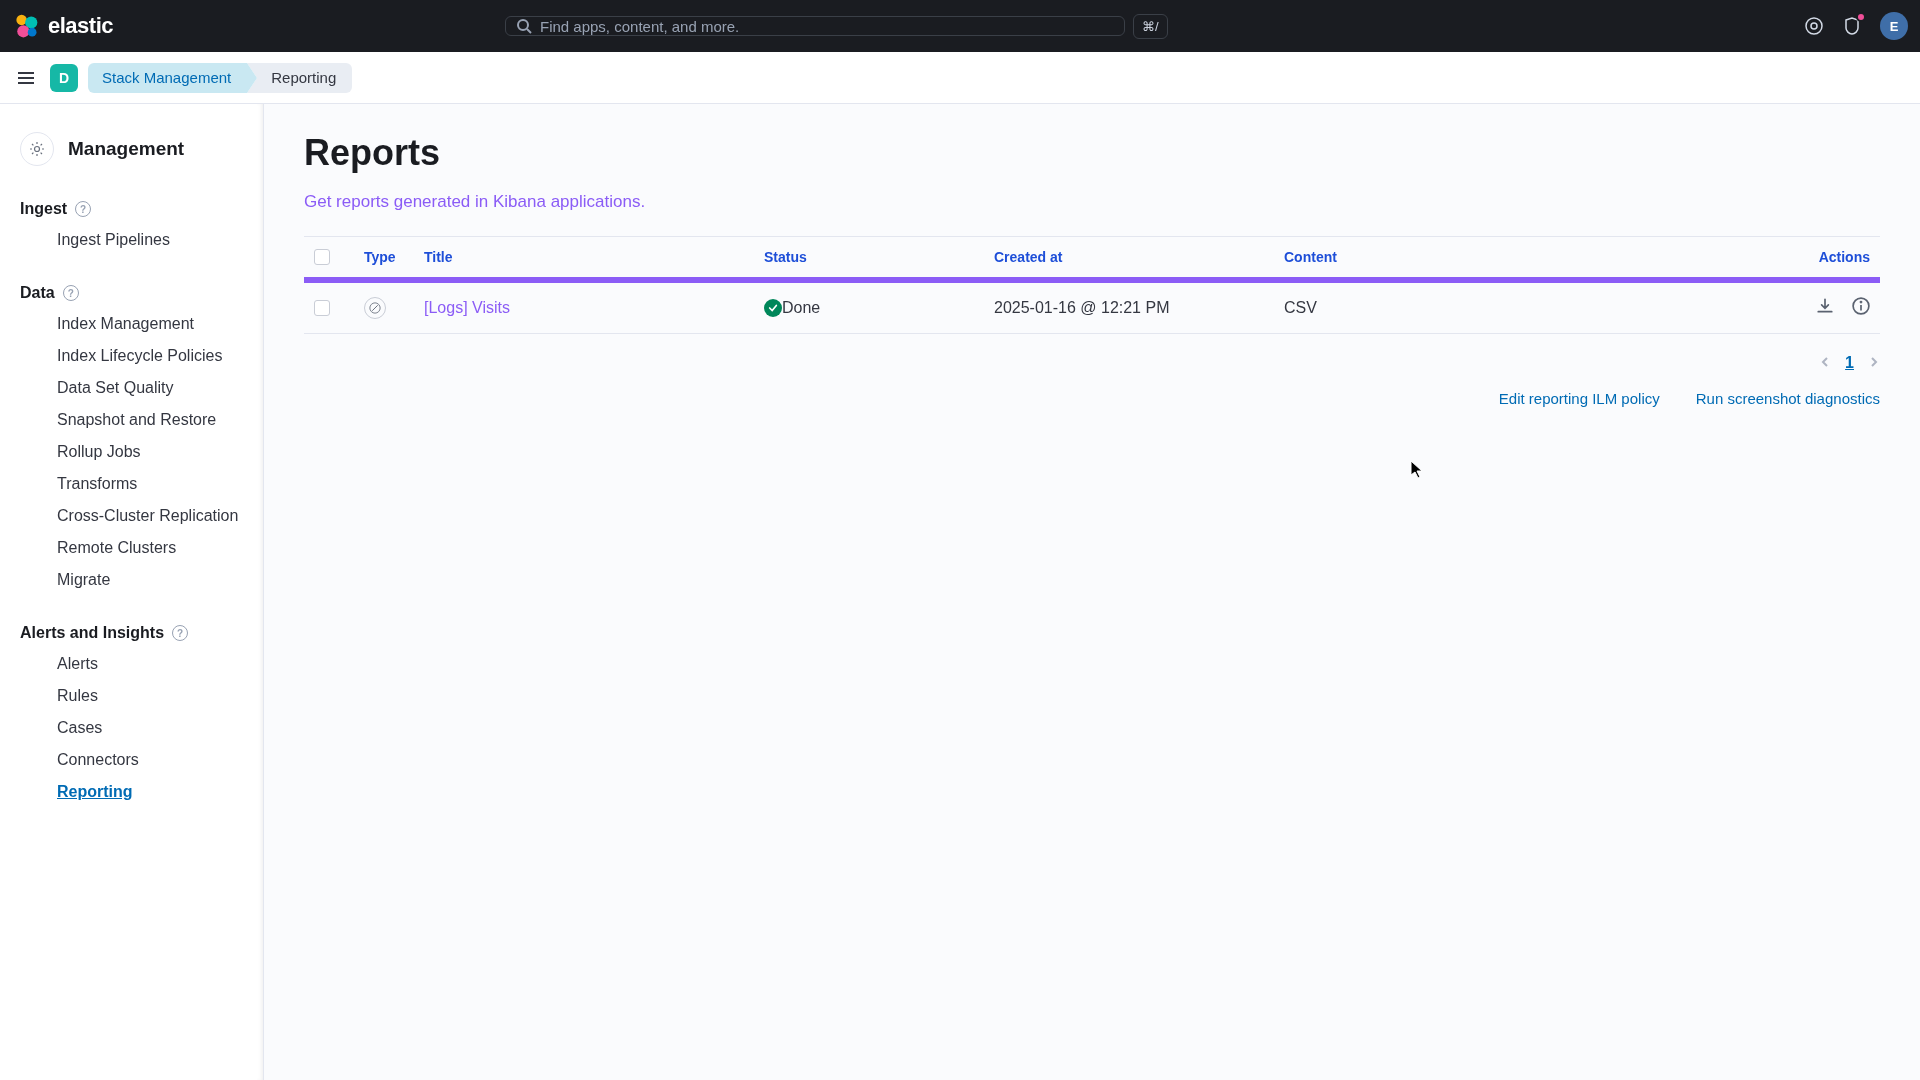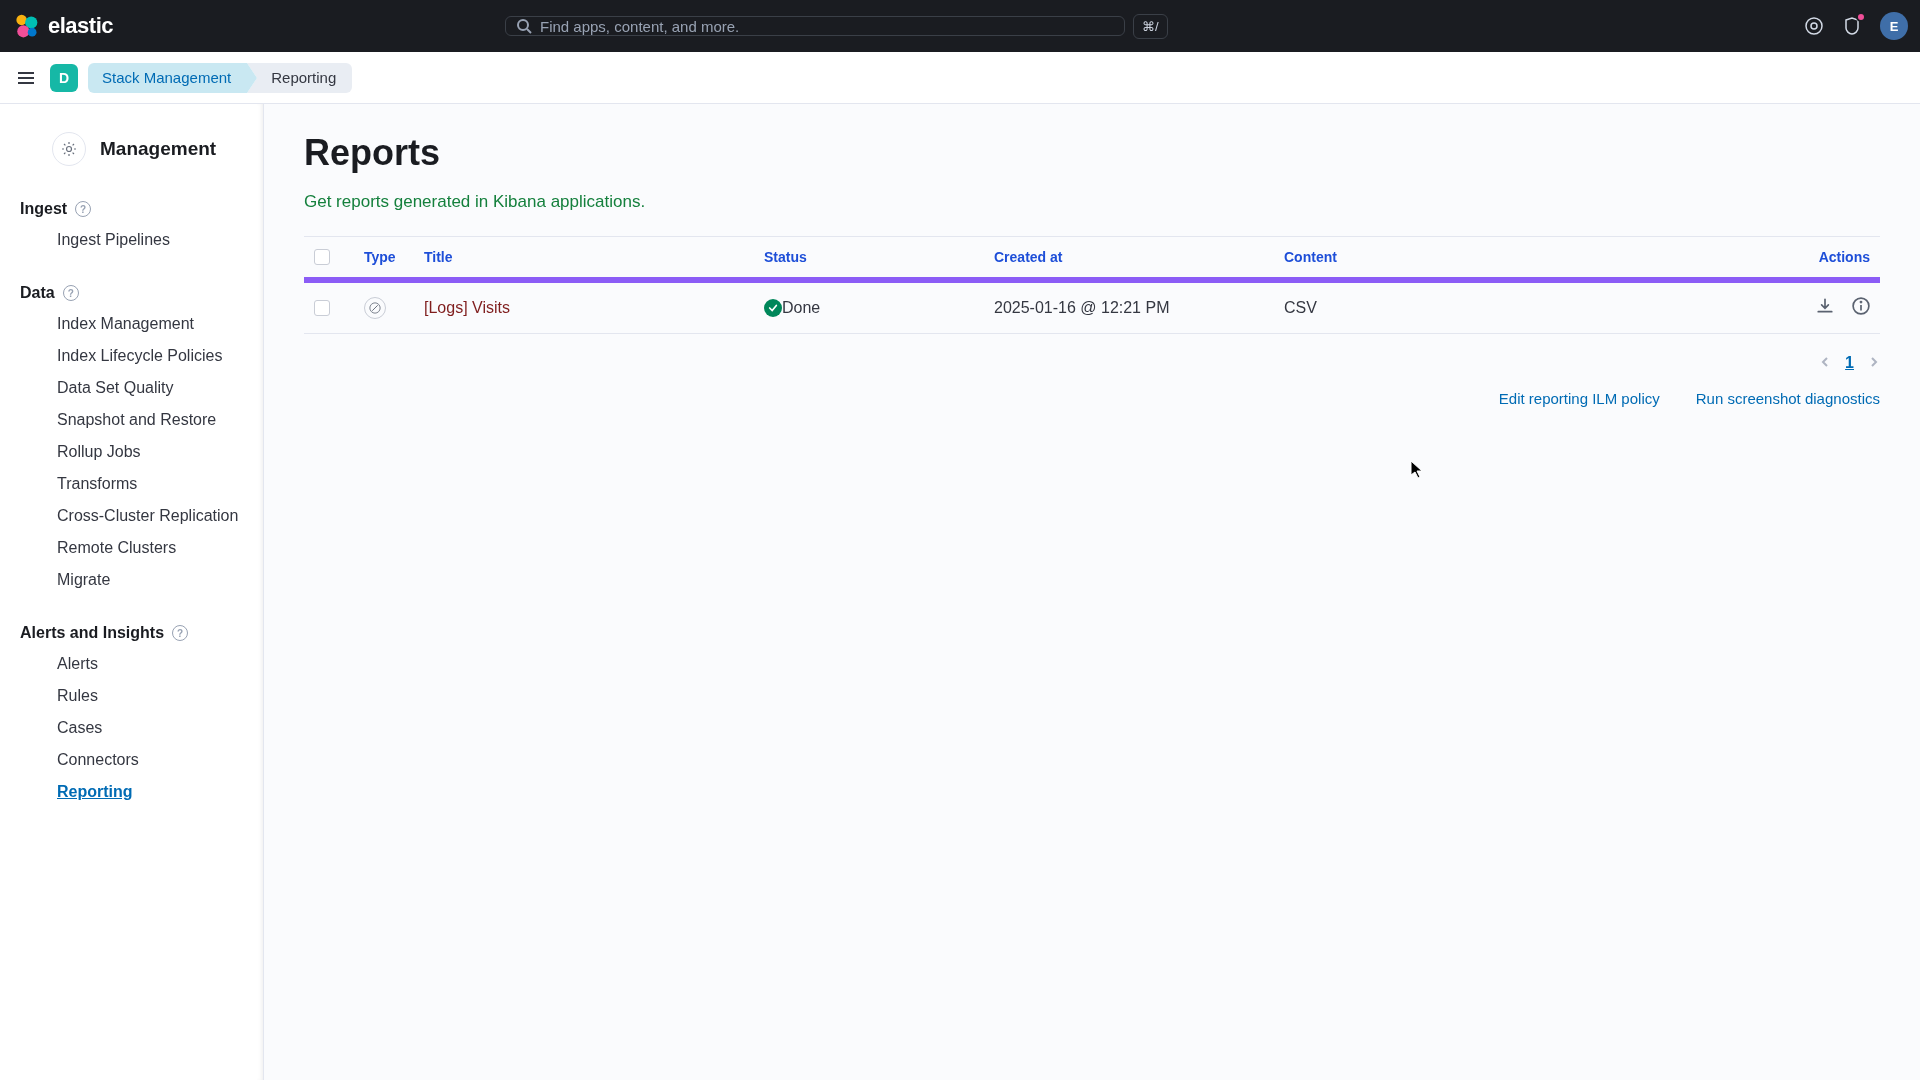--- a/index.html
+++ b/index.html
@@ -28,40 +28,40 @@
   .crumb { height: 30px; display: flex; align-items: center; padding: 0 16px 0 20px; font-size: 15px; position: relative; }
   .crumb.first { background: #c9e8f2; color: #006bb4; border-radius: 6px 0 0 6px; padding-left: 14px; cursor: pointer; }
   .crumb.first::after { content: ""; position: absolute; right: -10px; top: 0; border-top: 15px solid transparent; border-bottom: 15px solid transparent; border-left: 10px solid #c9e8f2; z-index: 2; }
   .crumb.last { background: #e9edf3; color: #343741; border-radius: 0 6px 6px 0; padding-left: 24px; }
   .crumb.last::before { content: ""; position: absolute; left: 0; top: 0; border-top: 15px solid transparent; border-bottom: 15px solid transparent; border-left: 10px solid #fff; }
 
   
   .layout { display: flex; height: calc(1080px - 104px); }
   .sidebar { width: 264px; border-right: 1px solid #e3e6ef; padding: 18px 0 18px 0; overflow-y: auto; position: relative; }
   .sidebar::after { content: ""; position: absolute; right: 0; top: 0; bottom: 0; width: 6px; box-shadow: inset -3px 0 4px -2px rgba(0,0,0,0.08); pointer-events: none; }
-  .side-title { display: flex; align-items: center; gap: 14px; padding: 10px 20px 24px 20px; margin-left: 32px; }
+  .side-title { display: flex; align-items: center; gap: 14px; padding: 10px 20px 24px 20px; }
   .side-title-icon { width: 34px; height: 34px; border: 1px solid #e3e6ef; border-radius: 50%; display: flex; align-items: center; justify-content: center; color: #69707d; }
   .side-title-text { font-size: 19px; font-weight: 700; color: #1a1c21; }
   .side-section { padding: 10px 20px 6px 20px; font-size: 16px; font-weight: 700; color: #1a1c21; display: flex; align-items: center; gap: 8px; }
   .help-icon { width: 16px; height: 16px; border: 1px solid #98a2b3; border-radius: 50%; display: inline-flex; align-items: center; justify-content: center; font-size: 10px; color: #98a2b3; cursor: pointer; }
   .side-link { display: block; padding: 7px 20px; font-size: 16px; color: #343741; cursor: pointer; margin-left: 37px; }
   .side-link.active { color: #006bb4; font-weight: 700; text-decoration: underline; }
   .side-gap { height: 18px; }
 
   .main { flex: 1; padding: 28px 40px; background: #fafbfd; overflow-y: auto; }
   .page-title { font-size: 36px; font-weight: 700; color: #1a1c21; margin-bottom: 18px; }
-  .page-sub { font-size: 17px; color: #15803d; margin-bottom: 24px; }
+  .page-sub { font-size: 17px; color: #8b5cf6; margin-bottom: 24px; }
 
   .table { width: 100%; border-collapse: collapse; }
   .table thead th { text-align: left; font-size: 14px; font-weight: 700; color: #1d4ed8; padding: 12px 10px; border-top: 1px solid #e3e6ef; border-bottom: 6px solid #8b5cf6; }
   .table thead th.right { text-align: right; }
   .table tbody td { padding: 14px 10px; border-bottom: 1px solid #e3e6ef; font-size: 16px; vertical-align: middle; }
   .chk { width: 16px; height: 16px; border: 1px solid #c9cdd6; border-radius: 3px; cursor: pointer; background: #fff; }
   .type-icon { width: 22px; height: 22px; border: 1px solid #c9cdd6; border-radius: 50%; display: flex; align-items: center; justify-content: center; color: #69707d; }
-  .title-link { color: #7f1d1d; cursor: pointer; }
+  .title-link { color: #8b5cf6; cursor: pointer; }
   .status { display: flex; align-items: center; }
   .status-dot { width: 18px; height: 18px; border-radius: 50%; background: #00875a; display: flex; align-items: center; justify-content: center; }
   .status-dot svg { stroke: #fff; }
   .actions-cell { display: flex; gap: 18px; justify-content: flex-end; }
   .action-btn { color: #5a6270; cursor: pointer; }
 
   .pager { display: flex; justify-content: flex-end; align-items: center; gap: 14px; margin-top: 20px; font-size: 16px; }
   .pager .arrow { color: #aeb4c2; cursor: pointer; }
   .pager .page { color: #006bb4; font-weight: 700; text-decoration: underline; cursor: pointer; }
 

